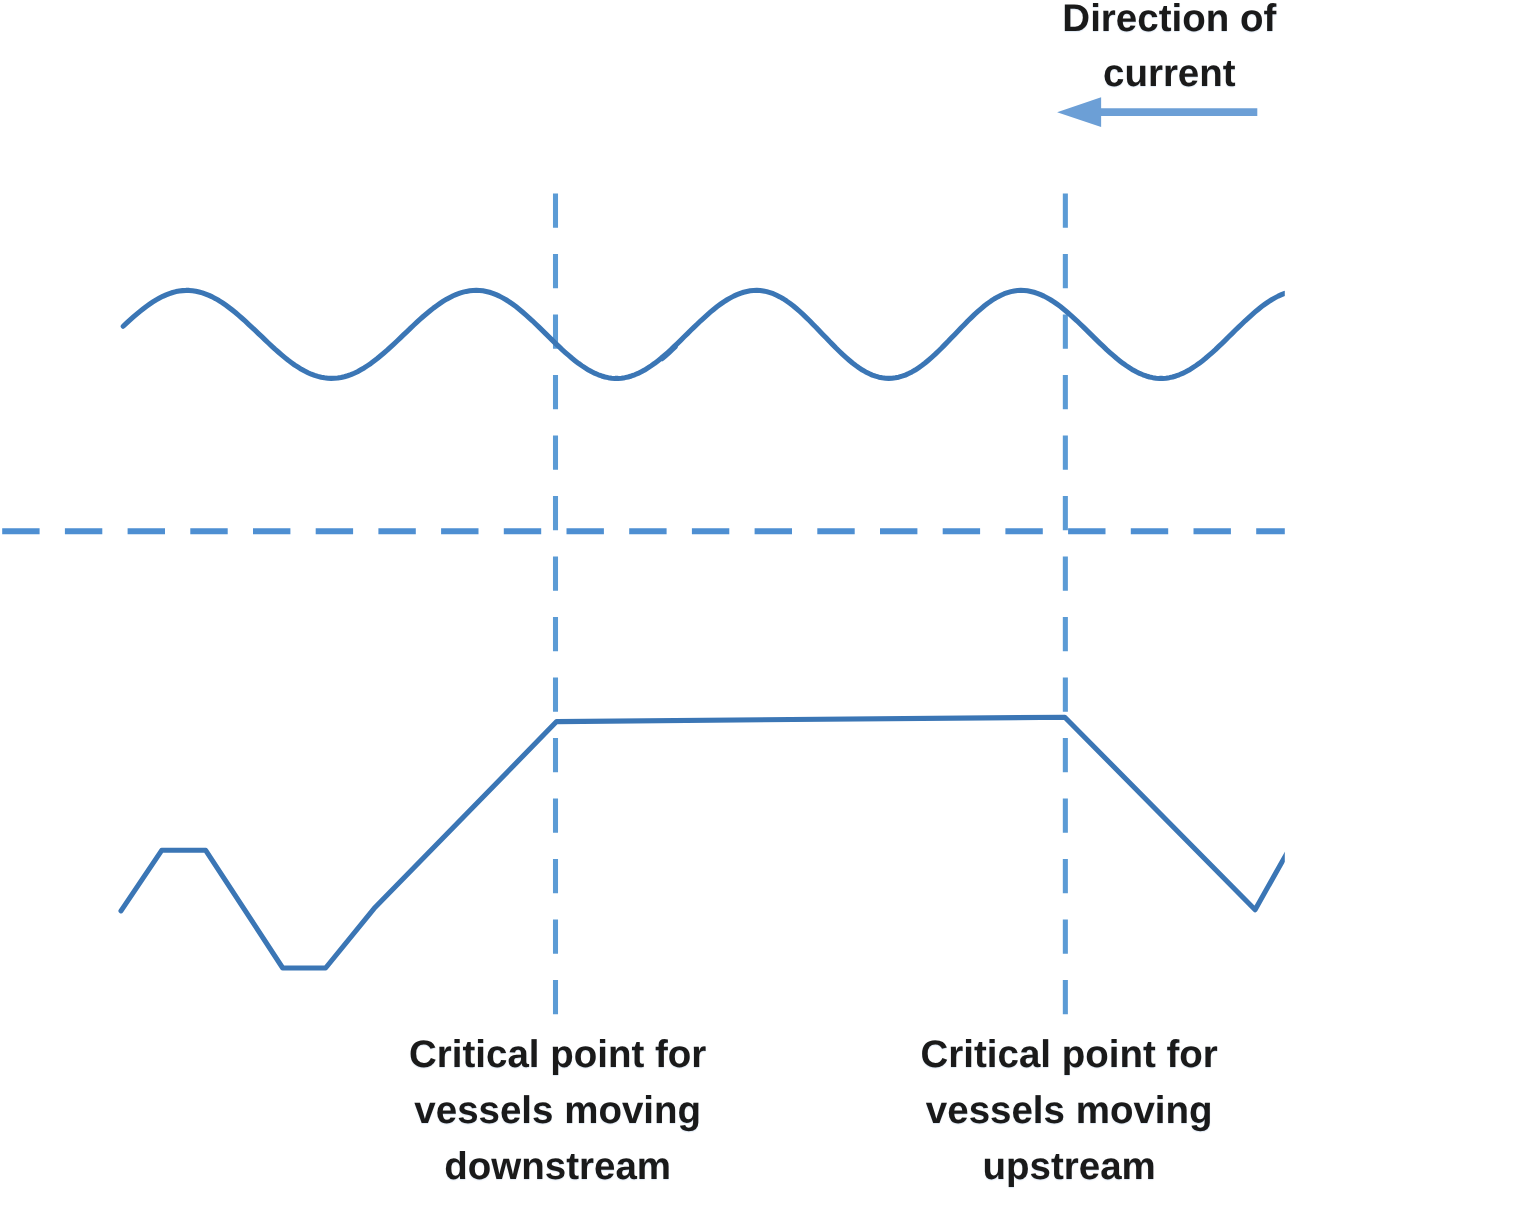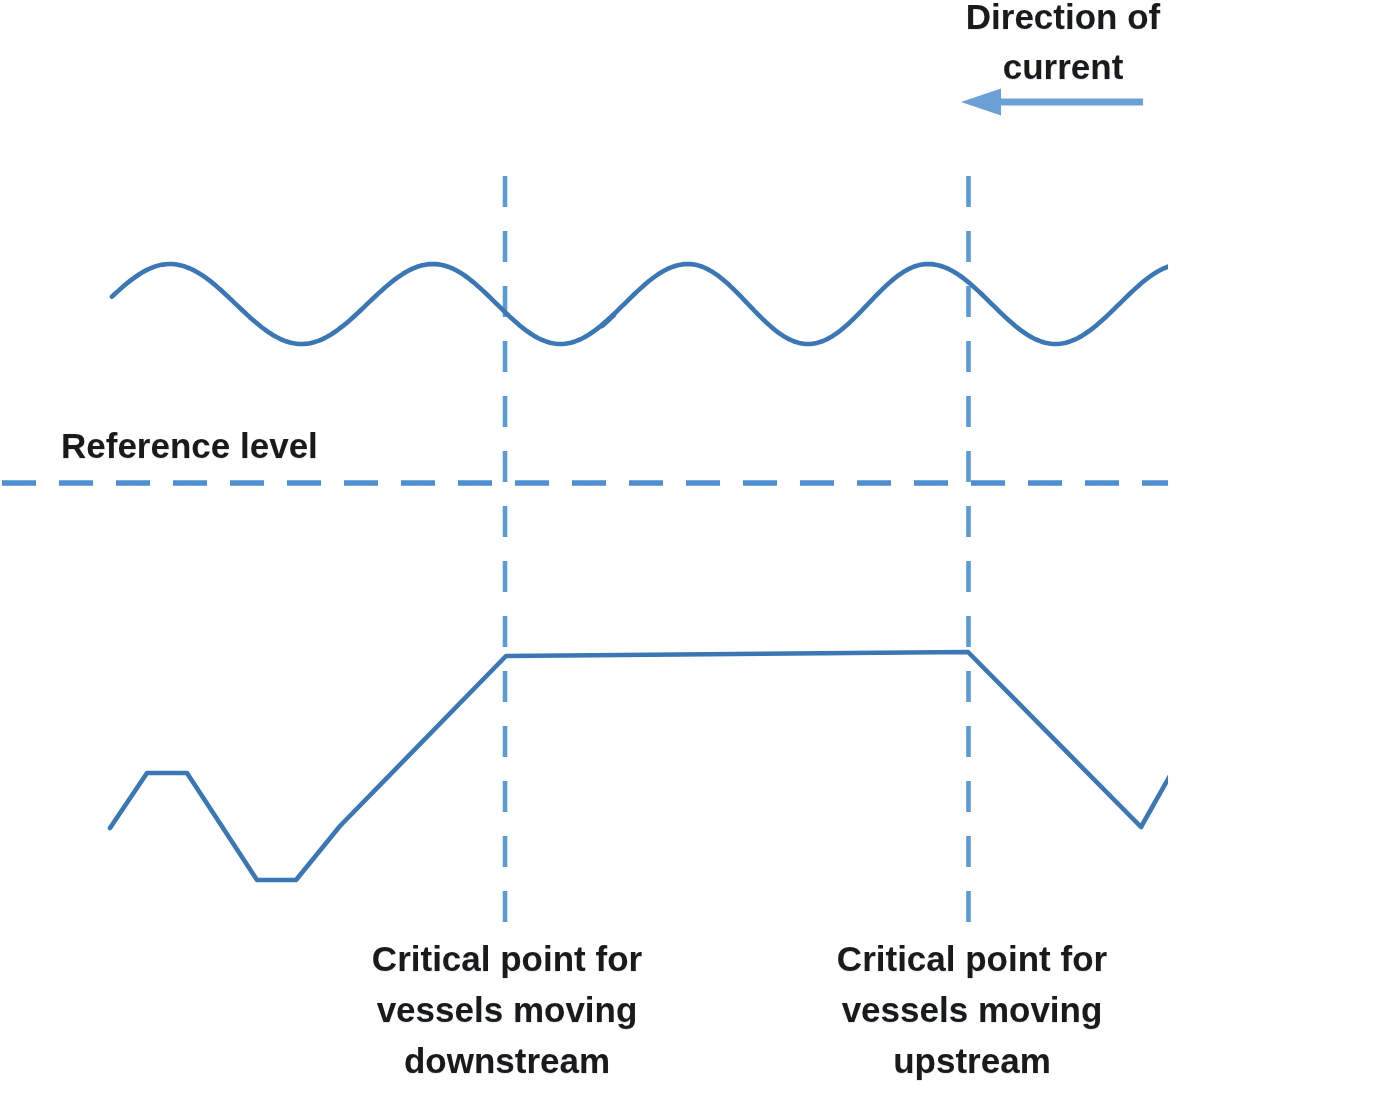--- a/index.html
+++ b/index.html
@@ -65,21 +65,20 @@
     <polyline id="profile-path" class="solid-line" points="110,828 147,773 187,773 257,880 296,880 340,826 506,656 968,652 1141,827 1172,772 1209,772 1272,880 1310,880 1342,827" stroke="#3b76b5"></polyline>
     <g id="arrow-group">
       <line id="arrow-shaft" class="arrow-shaft" x1="998" y1="102" x2="1143" y2="102" stroke="#6c9fd6"></line>
       <polygon id="arrow-head" points="961,102 1001,88.5 1001,115.5" fill="#6c9fd6"></polygon>
     </g>
   </svg>
 
   <div class="label center" style="left:952px; top:-8px; width:222px;">Direction of
 current</div>
 
-  <div class="label" style="left:61px; top:421px;">Reference level</div>
 
   <div class="label center" style="left:342px; top:933px; width:330px; line-height:51px;">Critical point for
 vessels moving
 downstream</div>
 
   <div class="label center" style="left:807px; top:933px; width:330px; line-height:51px;">Critical point for
 vessels moving
 upstream</div>
 
 </div>

